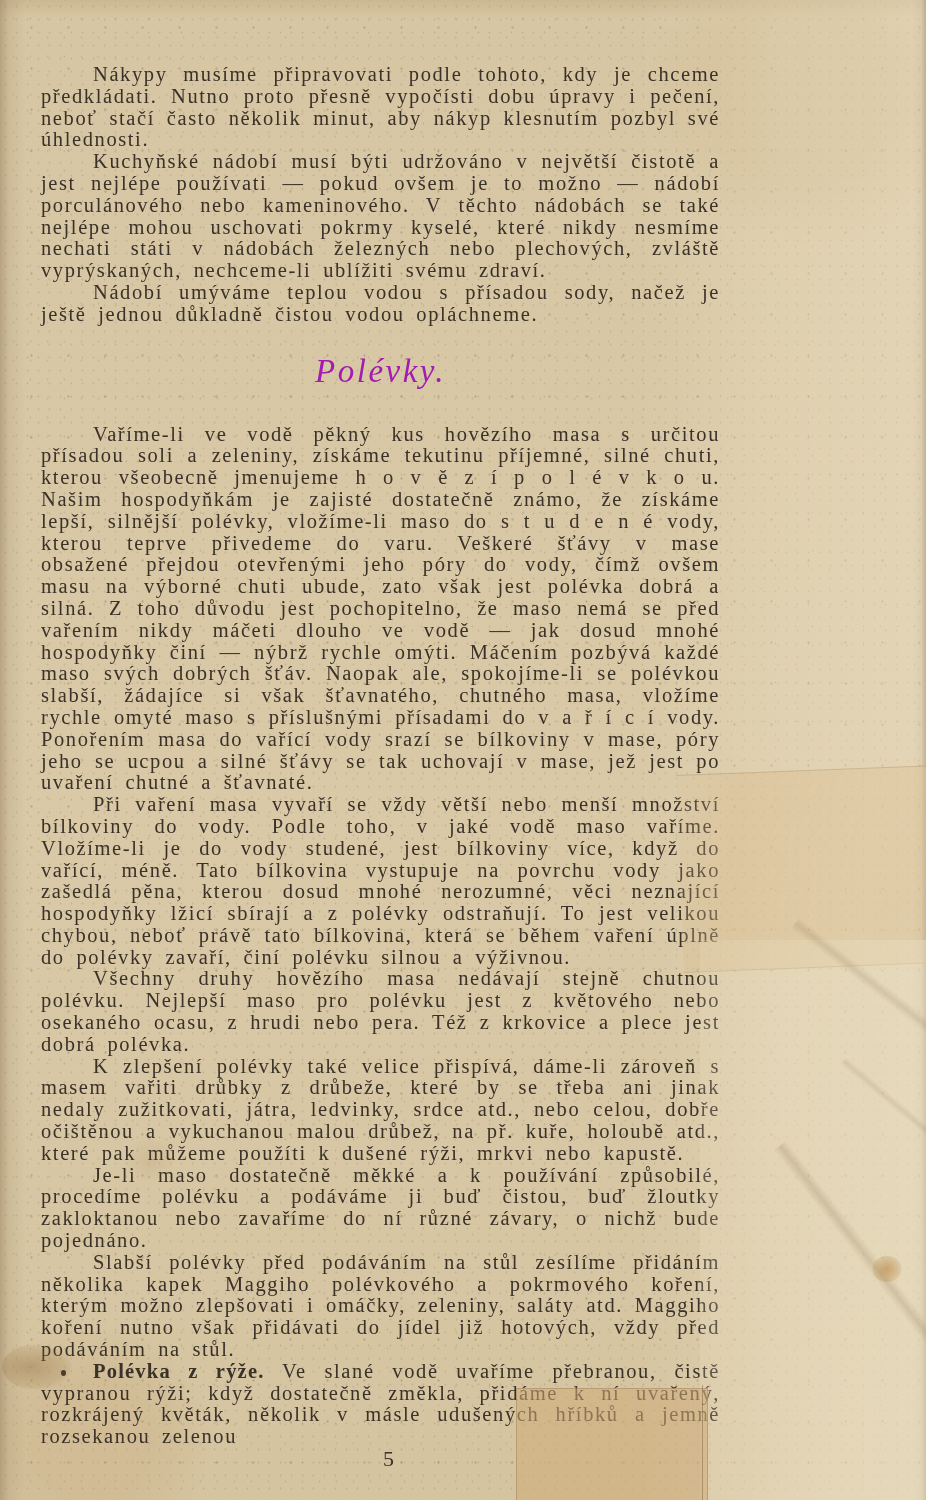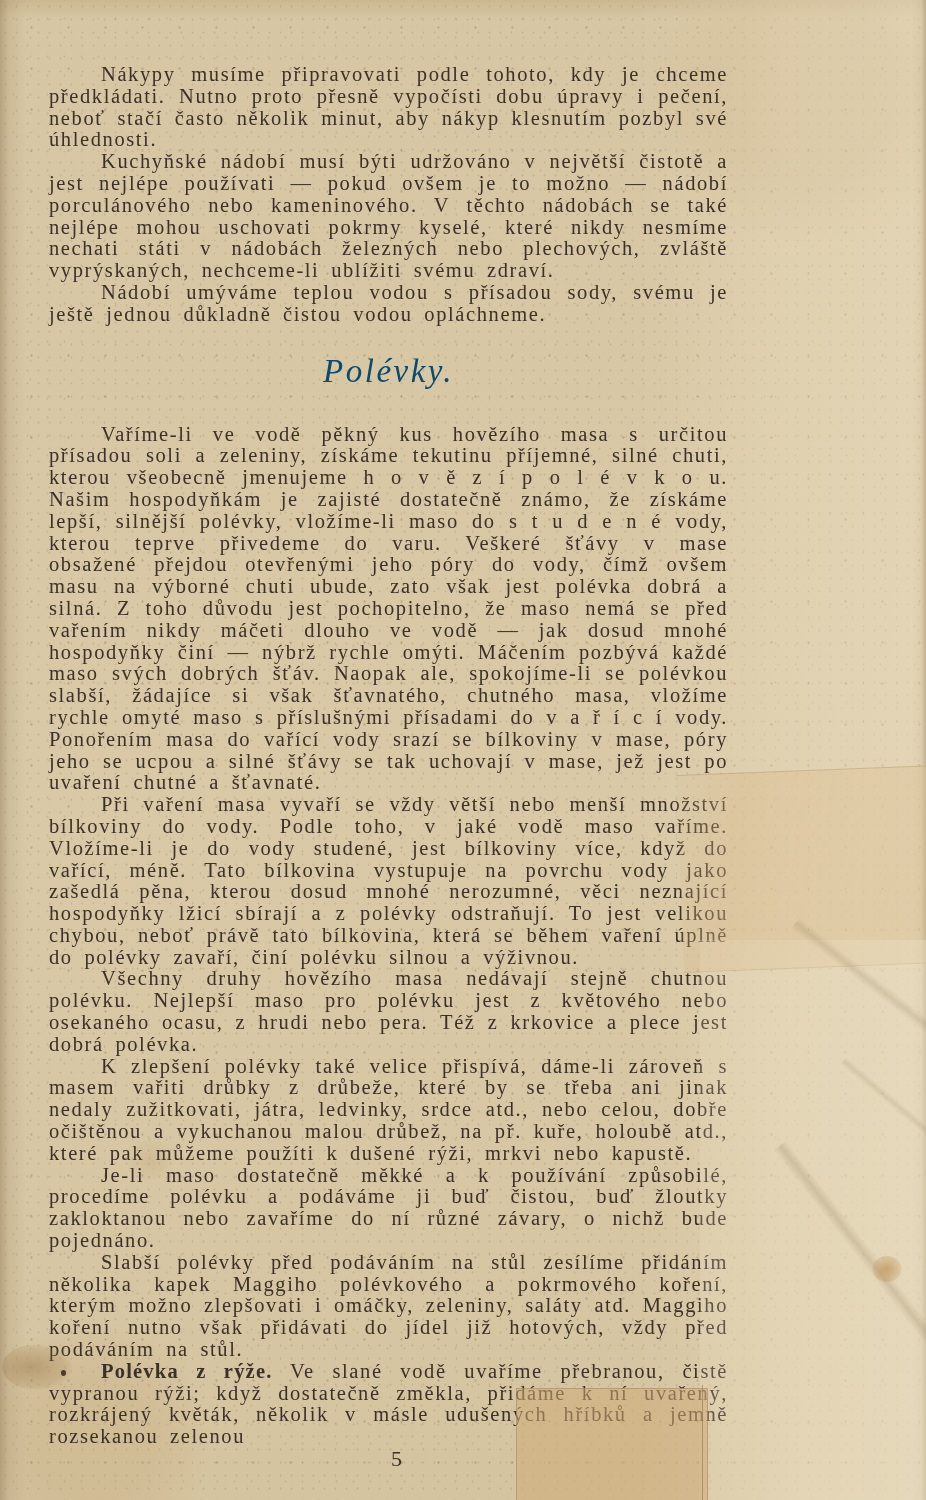--- a/index.html
+++ b/index.html
@@ -17,32 +17,32 @@
     background-size:auto,auto,11px 13px,17px 19px,37px 41px,auto;
     background-position:0 0,0 0,0 0,5px 9px,13px 7px,0 0;
   }
   .page-shade{position:absolute;inset:0;pointer-events:none;
     background:
       linear-gradient(90deg, rgba(130,104,70,.38) 0px, rgba(130,104,70,.12) 9px, transparent 26px),
       linear-gradient(270deg, rgba(120,96,62,.30) 0px, rgba(120,96,62,.06) 5px, transparent 14px),
       linear-gradient(90deg, transparent 640px, rgba(238,226,198,.34) 780px, rgba(240,229,202,.42) 926px);
   }
   .text-block{
-    position:absolute;left:8px;top:0;width:758px;
+    position:absolute;left:0;top:0;width:758px;
     padding:64px 38px 0 41px;box-sizing:border-box;
     color:#3a3129;
     font-size:20.5px;line-height:21.8px;
     letter-spacing:1.6px;word-spacing:5px;
     text-align:justify;
   }
   .text-block p{margin:0;text-indent:52px;}
   h1.section-heading{
     margin:27px 0 35px 0;text-indent:0;text-align:center;
     font-style:italic;font-weight:400;
-    font-size:33px;line-height:36px;letter-spacing:2.5px;color:#0c4a6e;
+    font-size:33px;line-height:36px;letter-spacing:2.5px;color:#a21caf;
   }
   .lead-bold{font-weight:700;letter-spacing:1.2px;}
   .page-number{
     margin-top:20px;text-align:center;text-indent:0;
     font-size:22px;letter-spacing:0;transform:translateX(-18px);
   }
   
   .tape-right{
     position:absolute;left:680px;top:770px;width:260px;height:196px;
     background:linear-gradient(100deg, rgba(214,184,138,.10) 0%, rgba(216,186,140,.42) 22%, rgba(222,196,152,.46) 70%, rgba(214,184,138,.30) 100%);
@@ -101,21 +101,21 @@
   }
 </style>
 </head>
 <body>
 
 <div class="page-shade"></div>
 
 <div class="text-block">
   <p>Nákypy musíme připravovati podle tohoto, kdy je chceme předkládati. Nutno proto přesně vypočísti dobu úpravy i pečení, neboť stačí často několik minut, aby nákyp klesnutím pozbyl své úhlednosti.</p>
   <p>Kuchyňské nádobí musí býti udržováno v největší čistotě a jest nejlépe používati — pokud ovšem je to možno — nádobí porculánového nebo kameninového. V těchto nádobách se také nejlépe mohou uschovati pokrmy kyselé, které nikdy nesmíme nechati státi v nádobách železných nebo plechových, zvláště vyprýskaných, nechceme-li ublížiti svému zdraví.</p>
-  <p>Nádobí umýváme teplou vodou s přísadou sody, svému je ještě jednou důkladně čistou vodou opláchneme.</p>
+  <p>Nádobí umýváme teplou vodou s přísadou sody, načež je ještě jednou důkladně čistou vodou opláchneme.</p>
 
   <h1 class="section-heading">Polévky.</h1>
 
   <p>Vaříme-li ve vodě pěkný kus hovězího masa s určitou přísadou soli a zeleniny, získáme tekutinu příjemné, silné chuti, kterou všeobecně jmenujeme h o v ě z í  p o l é v k o u. Našim hospodyňkám je zajisté dostatečně známo, že získáme lepší, silnější polévky, vložíme-li maso do s t u d e n é vody, kterou teprve přivedeme do varu. Veškeré šťávy v mase obsažené přejdou otevřenými jeho póry do vody, čímž ovšem masu na výborné chuti ubude, zato však jest polévka dobrá a silná. Z toho důvodu jest pochopitelno, že maso nemá se před vařením nikdy máčeti dlouho ve vodě — jak dosud mnohé hospodyňky činí — nýbrž rychle omýti. Máčením pozbývá každé maso svých dobrých šťáv. Naopak ale, spokojíme-li se polévkou slabší, žádajíce si však šťavnatého, chutného masa, vložíme rychle omyté maso s příslušnými přísadami do v a ř í c í vody. Ponořením masa do vařící vody srazí se bílkoviny v mase, póry jeho se ucpou a silné šťávy se tak uchovají v mase, jež jest po uvaření chutné a šťavnaté.</p>
   <p>Při vaření masa vyvaří se vždy větší nebo menší množství bílkoviny do vody. Podle toho, v jaké vodě maso vaříme. Vložíme-li je do vody studené, jest bílkoviny více, když do vařící, méně. Tato bílkovina vystupuje na povrchu vody jako zašedlá pěna, kterou dosud mnohé nerozumné, věci neznající hospodyňky lžicí sbírají a z polévky odstraňují. To jest velikou chybou, neboť právě tato bílkovina, která se během vaření úplně do polévky zavaří, činí polévku silnou a výživnou.</p>
   <p>Všechny druhy hovězího masa nedávají stejně chutnou polévku. Nejlepší maso pro polévku jest z květového nebo osekaného ocasu, z hrudi nebo pera. Též z krkovice a plece jest dobrá polévka.</p>
   <p>K zlepšení polévky také velice přispívá, dáme-li zároveň s masem vařiti drůbky z drůbeže, které by se třeba ani jinak nedaly zužitkovati, játra, ledvinky, srdce atd., nebo celou, dobře očištěnou a vykuchanou malou drůbež, na př. kuře, holoubě atd., které pak můžeme použíti k dušené rýži, mrkvi nebo kapustě.</p>
   <p>Je-li maso dostatečně měkké a k používání způsobilé, procedíme polévku a podáváme ji buď čistou, buď žloutky zakloktanou nebo zavaříme do ní různé závary, o nichž bude pojednáno.</p>
   <p>Slabší polévky před podáváním na stůl zesílíme přidáním několika kapek Maggiho polévkového a pokrmového koření, kterým možno zlepšovati i omáčky, zeleniny, saláty atd. Maggiho koření nutno však přidávati do jídel již hotových, vždy před podáváním na stůl.</p>
 

